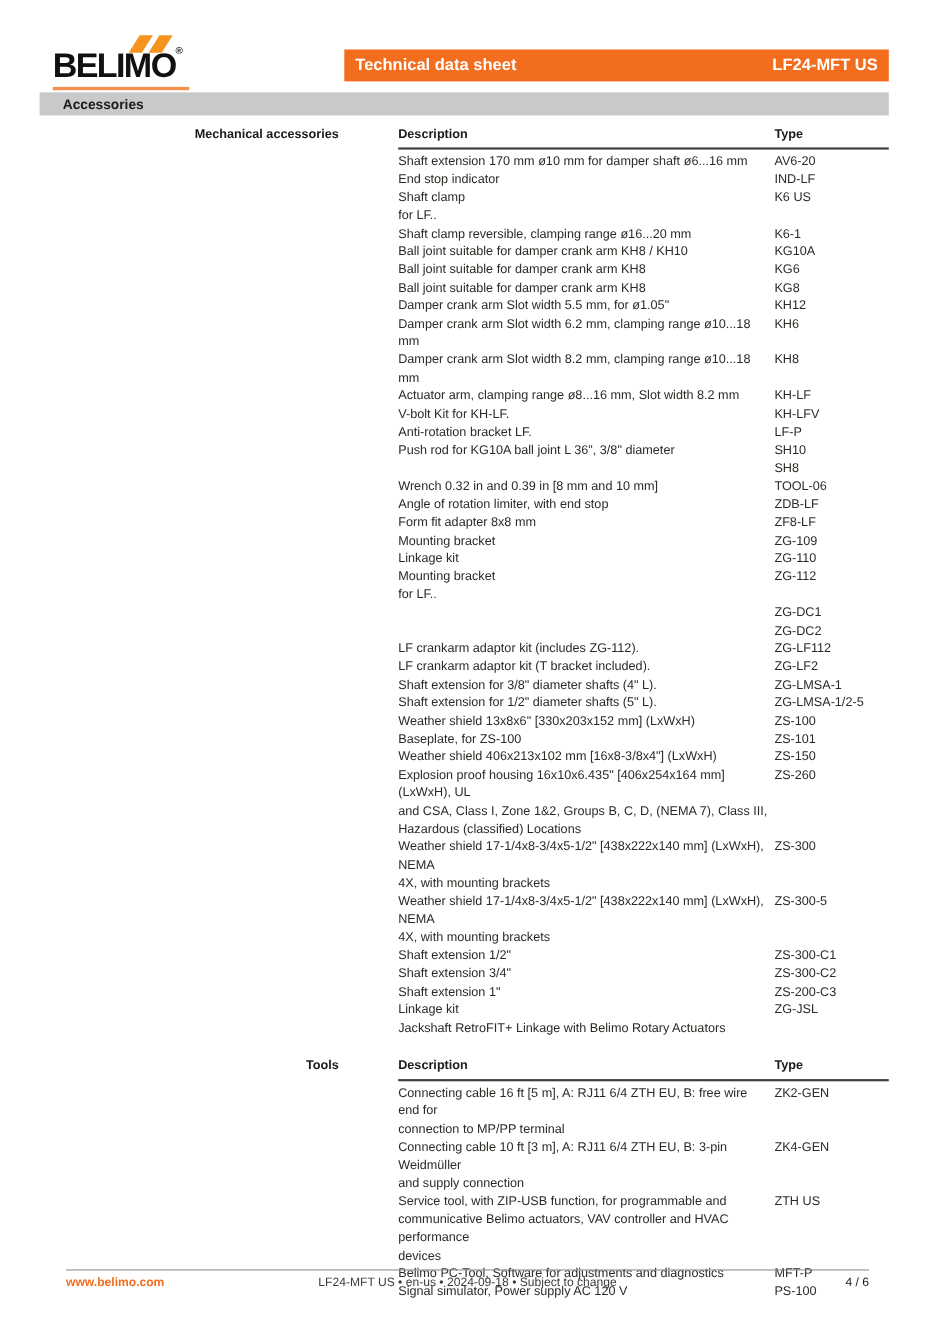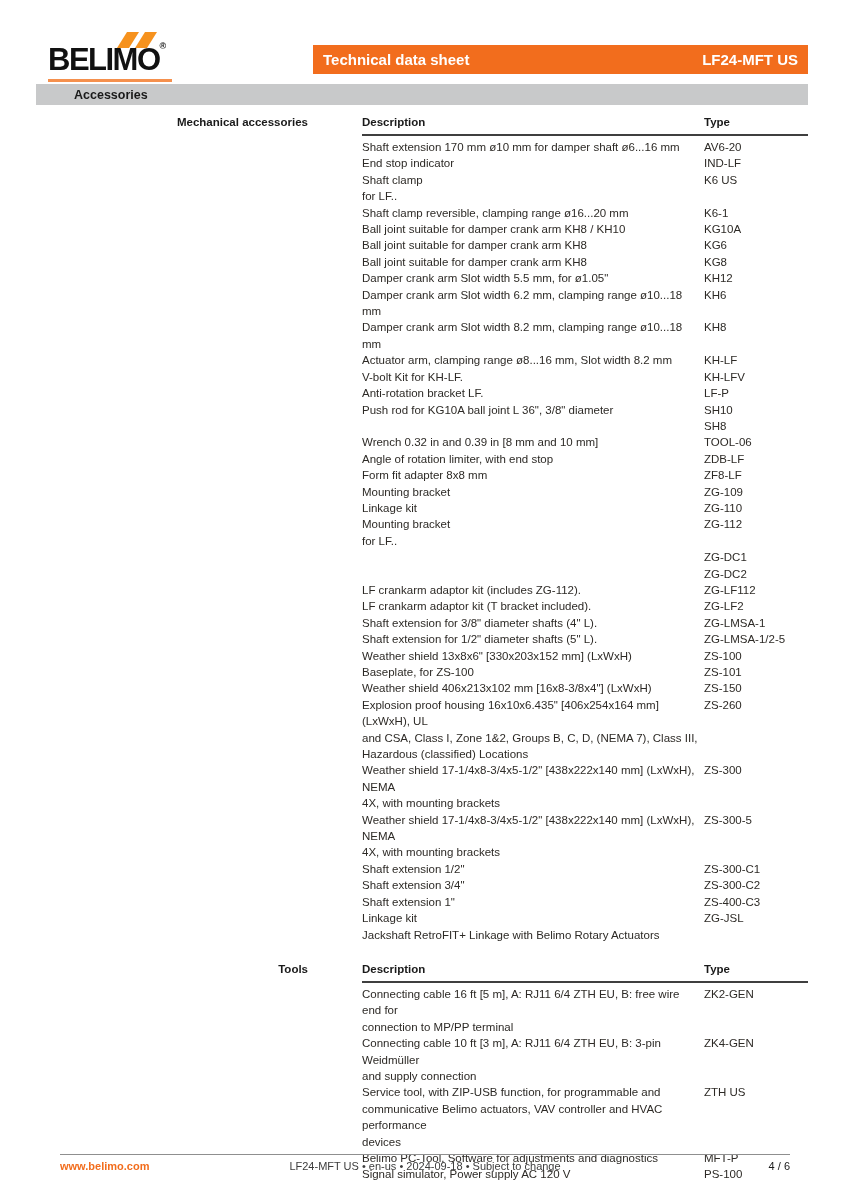--- a/index.html
+++ b/index.html
@@ -16,21 +16,21 @@
   .logo-underline{margin-top:4px;width:124px;height:3px;background:rgba(242,116,33,0.8);}
 
   
   .orange-bar{position:absolute;left:313px;top:45px;width:495px;height:29px;
               background:#f26d1d;display:flex;align-items:center;justify-content:space-between;
               padding:4px 10px;box-sizing:border-box;}
   .orange-bar .bar-title,.orange-bar .bar-product{color:#ffffff;font-weight:bold;font-size:15px;}
 
   
   .acc-bar{position:absolute;left:36px;top:84px;width:772px;height:21px;background:#c8c9ca;
-           display:flex;align-items:center;padding-left:38px;box-sizing:border-box;}
+           display:flex;align-items:center;padding-left:21px;box-sizing:border-box;}
   .acc-bar .acc-label{font-weight:bold;font-size:12.5px;color:#1a1a1a;}
 
   
   .main{position:absolute;left:36px;top:111px;width:772px;}
   .tsection{display:flex;align-items:flex-start;gap:40px;}
   .tsection + .tsection{margin-top:15px;}
   .tlabel{width:286px;box-sizing:border-box;padding-right:14px;padding-top:3px;
           text-align:right;font-weight:bold;font-size:11.5px;line-height:16px;color:#1a1a1a;}
   .ttable{flex:1;min-width:0;}
   .thead{display:flex;font-weight:bold;font-size:11.5px;line-height:16px;color:#1a1a1a;
@@ -261,21 +261,21 @@
               <div class="type">ZS-300-C1</div>
             </div>
 
             <div class="trow">
               <div class="desc">Shaft extension 3/4"</div>
               <div class="type">ZS-300-C2</div>
             </div>
 
             <div class="trow">
               <div class="desc">Shaft extension 1"</div>
-              <div class="type">ZS-400-C3</div>
+              <div class="type">ZS-200-C3</div>
             </div>
 
             <div class="trow">
               <div class="desc">Linkage kit
 Jackshaft RetroFIT+ Linkage with Belimo Rotary Actuators</div>
               <div class="type">ZG-JSL</div>
             </div>
           </div>
       </div>
     </div>

